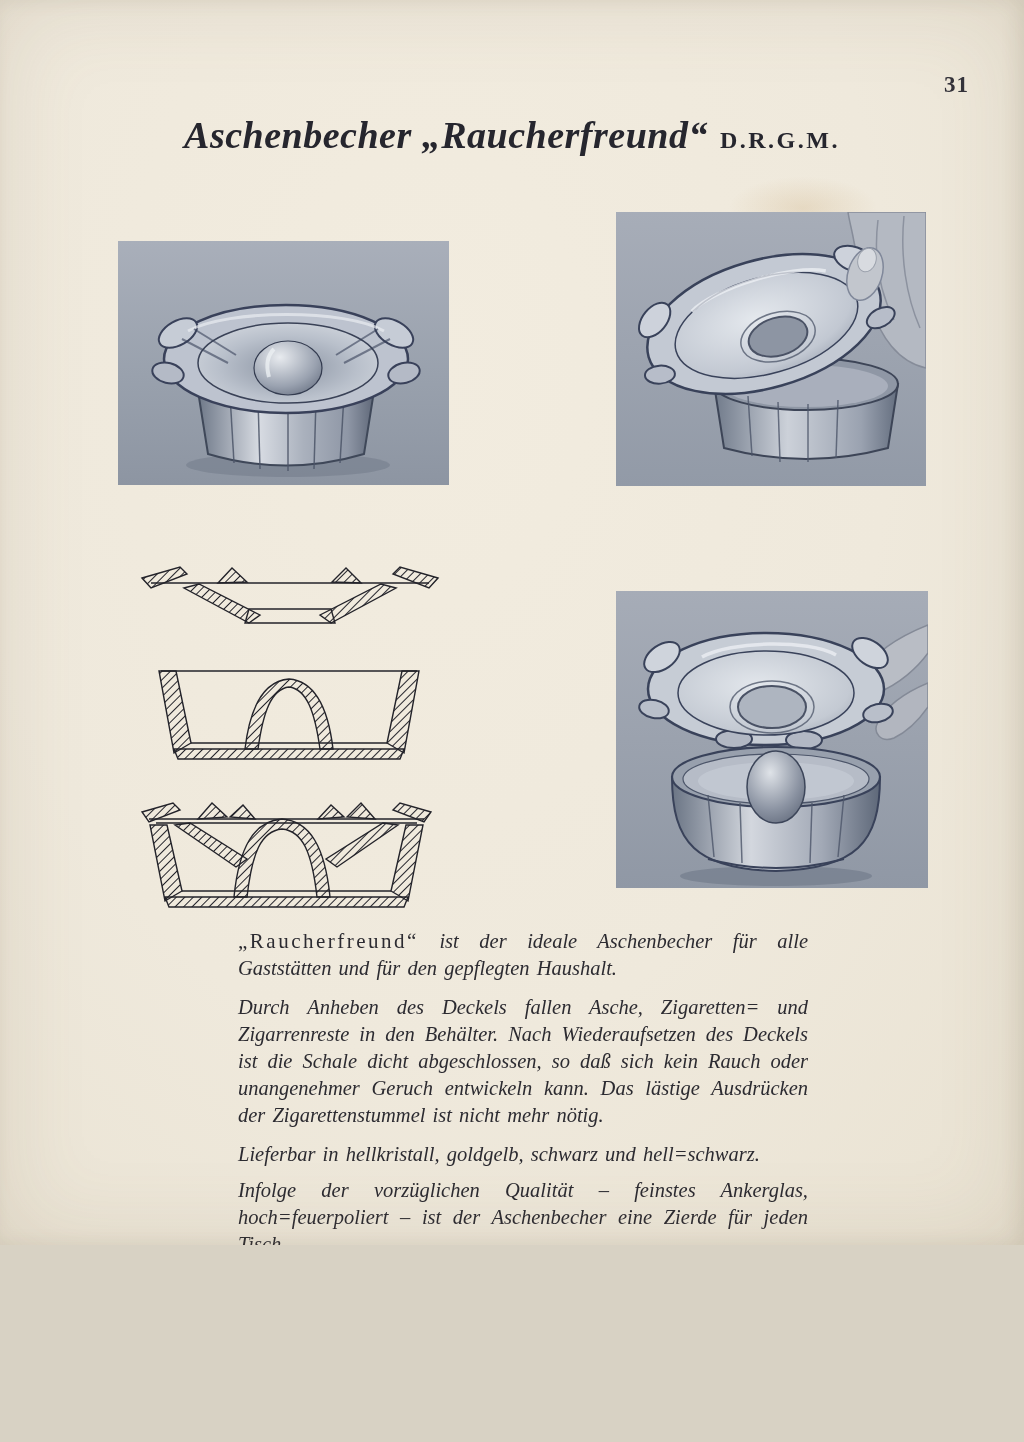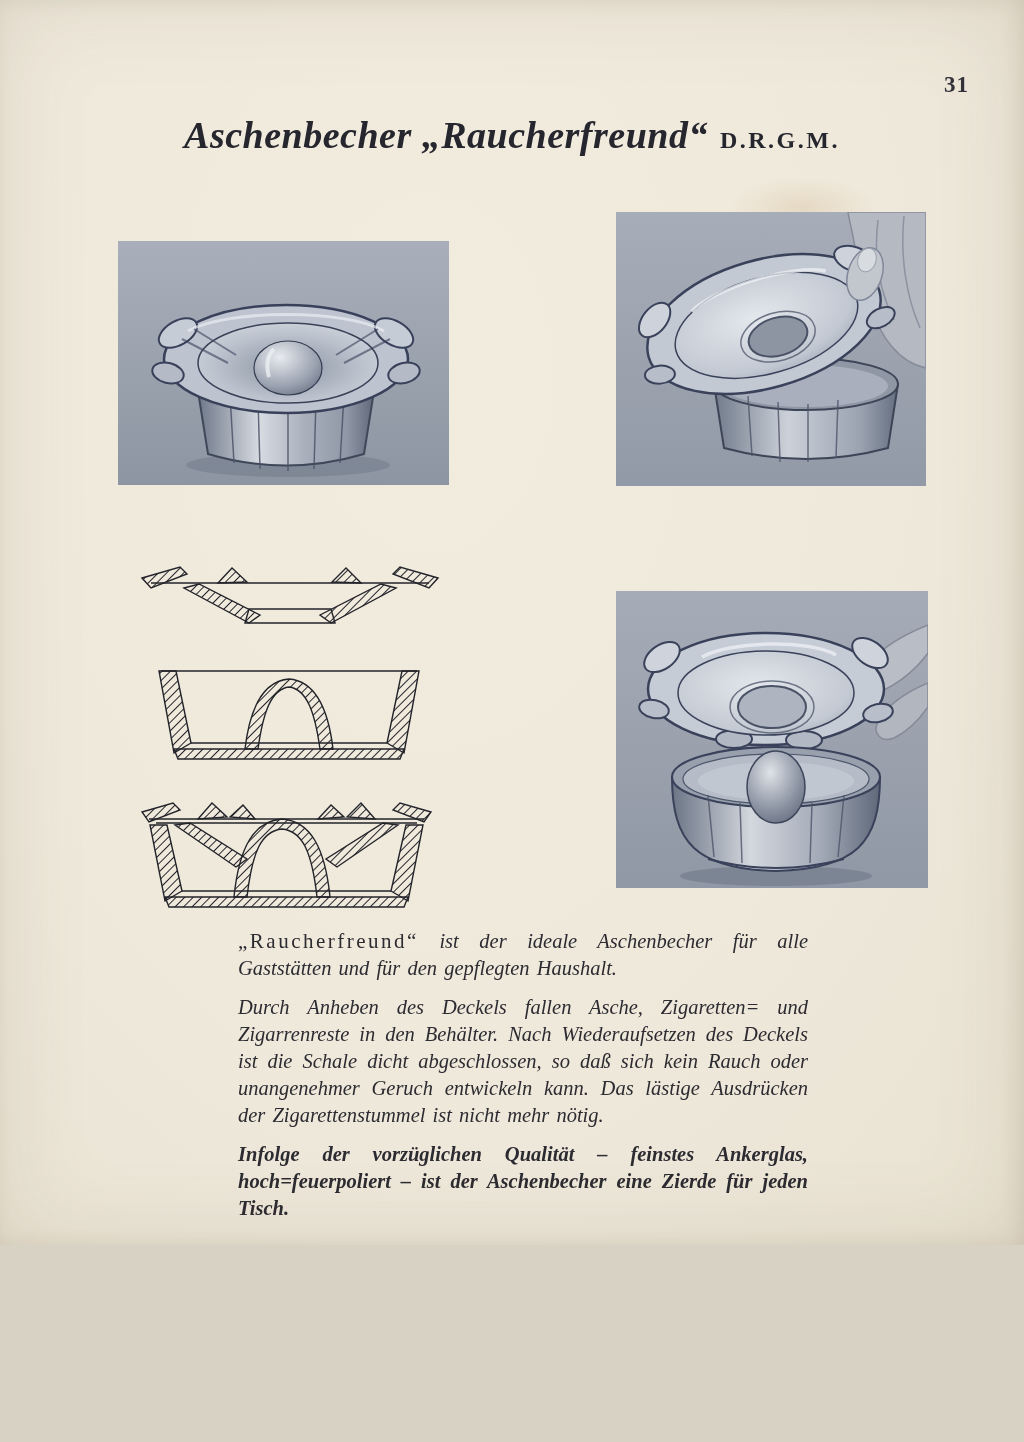--- a/index.html
+++ b/index.html
@@ -42,21 +42,21 @@
   .text-block{
     position:absolute;left:238px;top:928px;width:570px;
     font-style:italic;font-size:20.5px;line-height:27px;
     text-align:justify;word-spacing:2px;color:#2c2b31;
   }
   .text-block p{margin:0;}
   .p1{margin-bottom:12px !important;}
   .p2{margin-bottom:12px !important;}
   .p3{margin-bottom:6px !important;}
   .p4{margin-bottom:9px !important;}
-  .p5{margin-bottom:9px !important;font-weight:bold;}
+  .p5{margin-bottom:9px !important;}
   .p6{text-align:center !important;}
   .lead{
     font-style:normal;font-weight:400;font-size:21px;letter-spacing:2.5px;
   }
 </style>
 </head>
 <body>
 
 <div class="page">
 
@@ -282,16 +282,17 @@
             <line x1="228" y1="204" x2="222" y2="266"></line>
         </g>
         <path d="M92,268 Q160,286 228,268" fill="none" stroke="#39425a" stroke-width="2"></path>
       </g>
     </svg>
   </figure>
 
   <section class="text-block">
     <p class="p1"><span class="lead">„Raucherfreund“</span><span> ist der ideale Aschenbecher für alle Gaststätten und für den gepflegten Haushalt.</span></p>
     <p class="p2">Durch Anheben des Deckels fallen Asche, Zigaretten= und Zigarrenreste in den Behälter. Nach Wiederaufsetzen des Deckels ist die Schale dicht abgeschlossen, so daß sich kein Rauch oder unangenehmer Geruch entwickeln kann. Das lästige Ausdrücken der Zigarettenstummel ist nicht mehr nötig.</p>
+    <p class="p4">Lieferbar in hellkristall, goldgelb, schwarz und hell=schwarz.</p>
     <p class="p5">Infolge der vorzüglichen Qualität – feinstes Ankerglas, hoch=feuerpoliert – ist der Aschenbecher eine Zierde für jeden Tisch.</p>
   </section>
 
 </div>
 
 </body></html>

